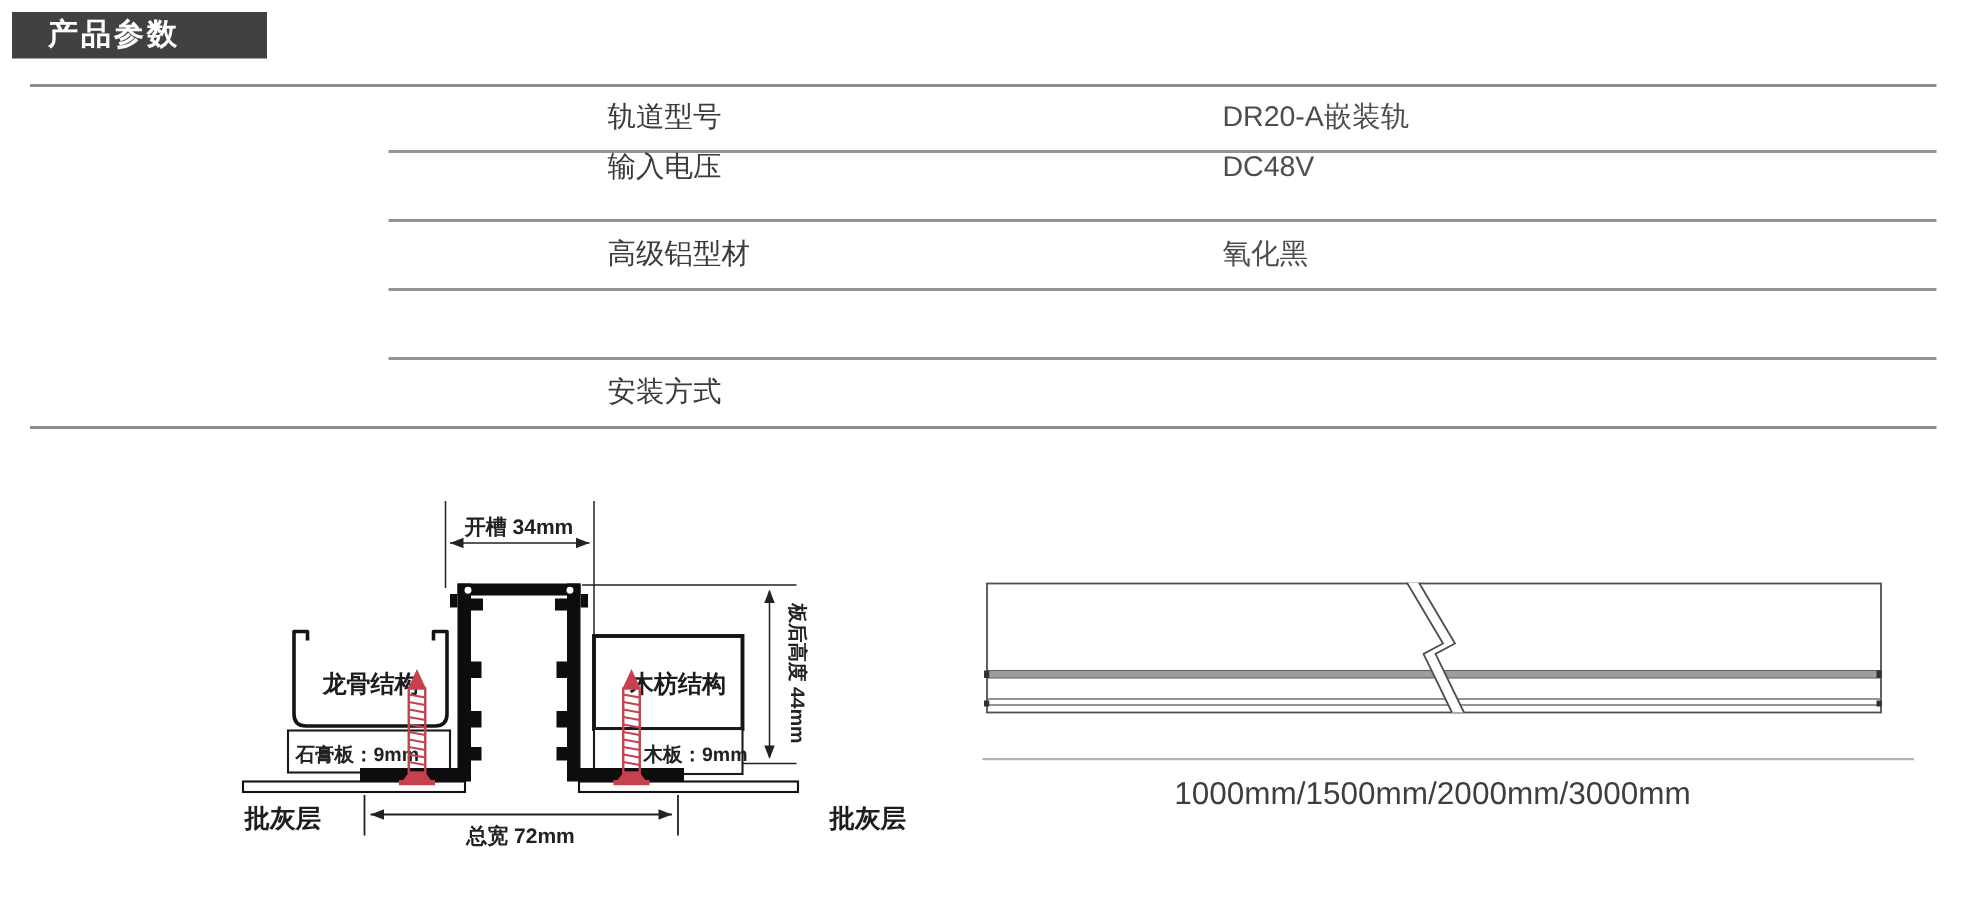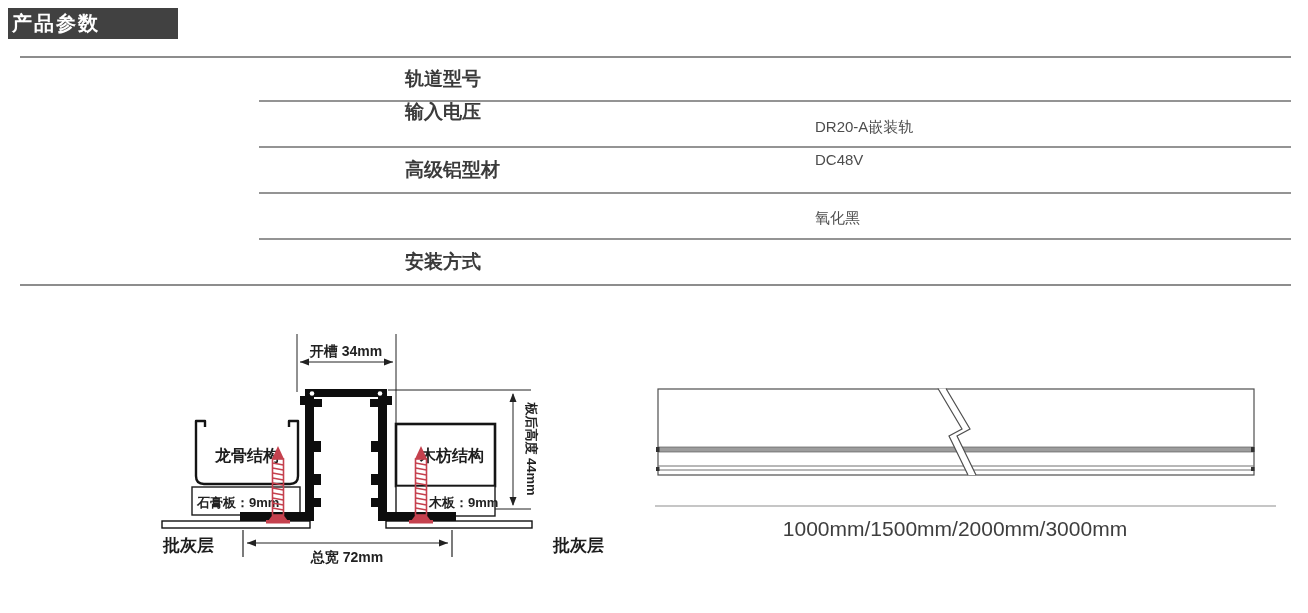--- a/index.html
+++ b/index.html
@@ -5,35 +5,35 @@
   html,body{margin:0;padding:0;background:#fff;}
   .canvas{
     position:relative;width:1308px;height:613px;background:#ffffff;
     font-family:"Liberation Sans","DejaVu Sans",sans-serif;overflow:hidden;
     color:#3c3c3c;
   }
   
   .badge{
     position:absolute;left:8px;top:8px;width:170px;height:31px;
     background:#414141;color:#ffffff;font-size:20px;font-weight:bold;
-    line-height:31px;padding-left:4px;box-sizing:border-box;letter-spacing:2px;
+    line-height:31px;padding-left:24px;box-sizing:border-box;letter-spacing:2px;
   }
   
   .rule{position:absolute;height:2px;background:#8d8d8d;}
   .rule.full{left:20px;width:1271px;}
   .rule.inner{left:259px;width:1032px;background:#949494;}
   
   .spec-row{position:absolute;left:0;width:100%;height:44px;}
   .spec-label{
-    position:absolute;left:405px;font-size:19px;font-weight:700;
+    position:absolute;left:405px;font-size:19px;font-weight:400;
     color:#3b3b3b;line-height:44px;white-space:nowrap;
   }
   .spec-value{
-    position:absolute;left:815px;font-size:15px;font-weight:400;
-    color:#4d4d4d;line-height:44px;white-space:nowrap;margin-top:48px;
+    position:absolute;left:815px;font-size:19px;font-weight:400;
+    color:#4d4d4d;line-height:44px;white-space:nowrap;
   }
   svg{position:absolute;overflow:visible;}
   svg text{font-family:"Liberation Sans","DejaVu Sans",sans-serif;}
   .dim-text{font-size:14px;font-weight:600;fill:#222;}
   .part-text{font-size:16px;font-weight:600;fill:#1d1d1d;}
   .small-text{font-size:13px;font-weight:600;fill:#222;}
   .putty-text{font-size:17px;font-weight:600;fill:#1d1d1d;}
   .len-text{font-size:21px;font-weight:500;fill:#3e3e3e;}
 </style>
 </head>

